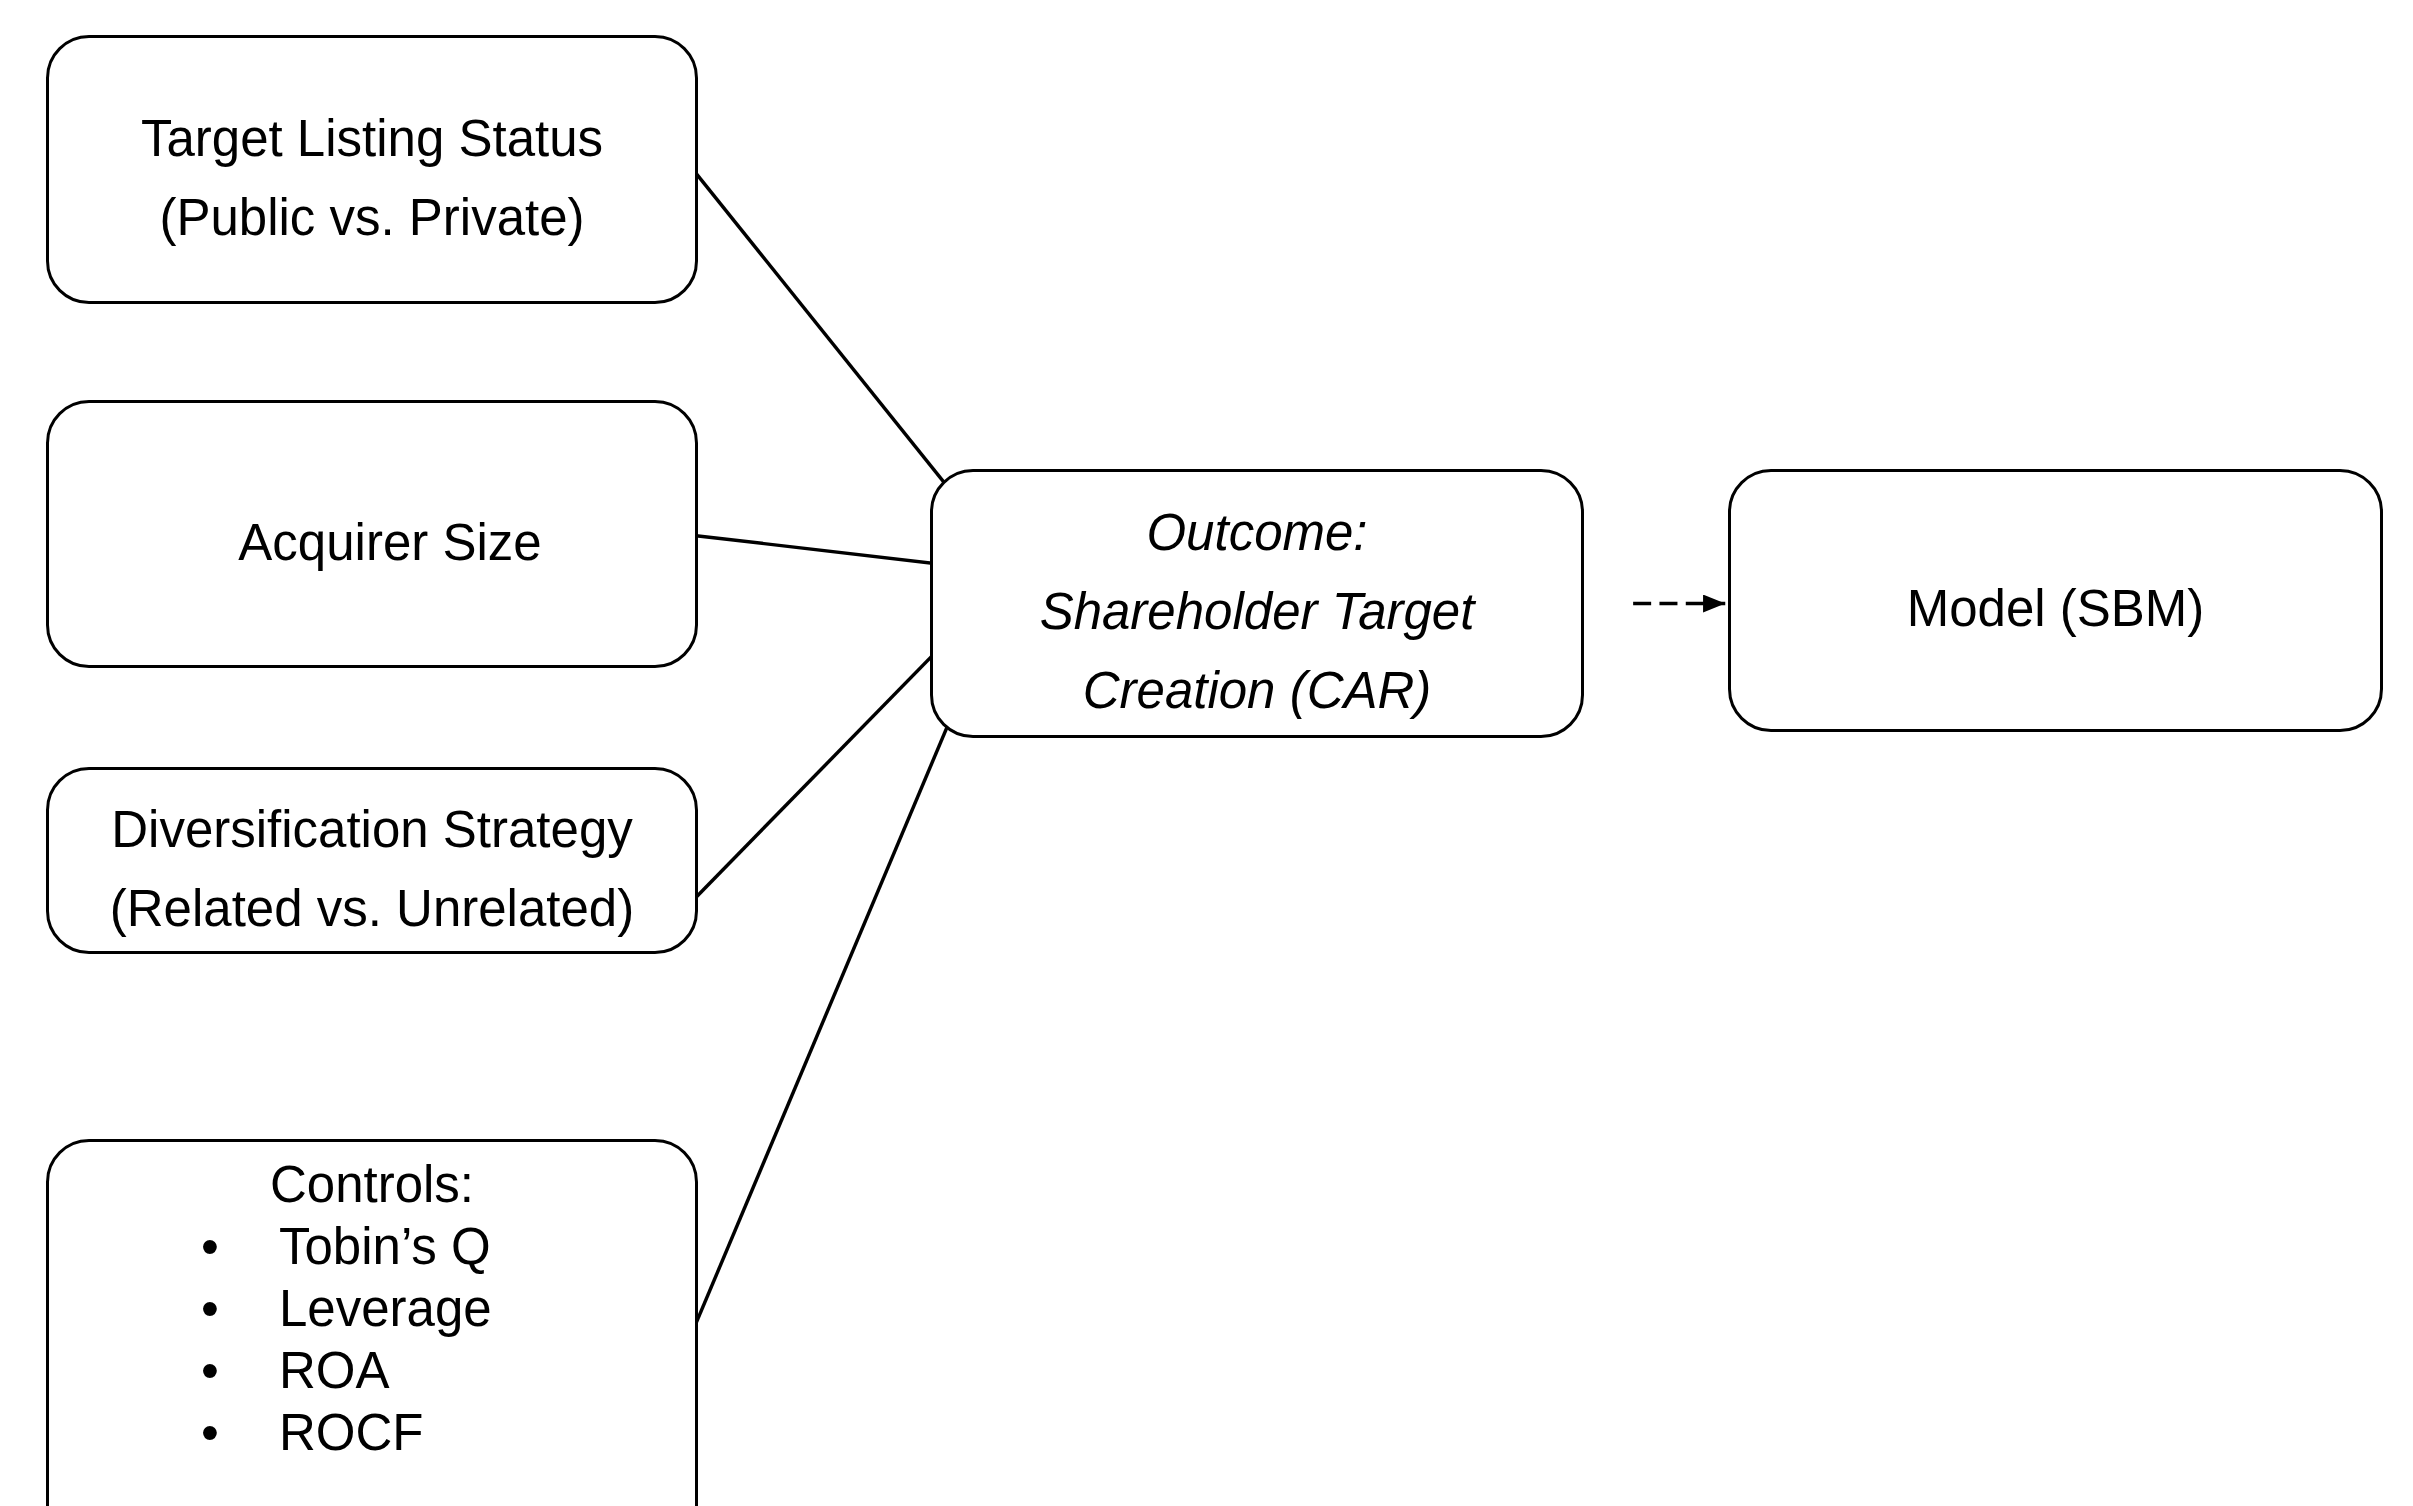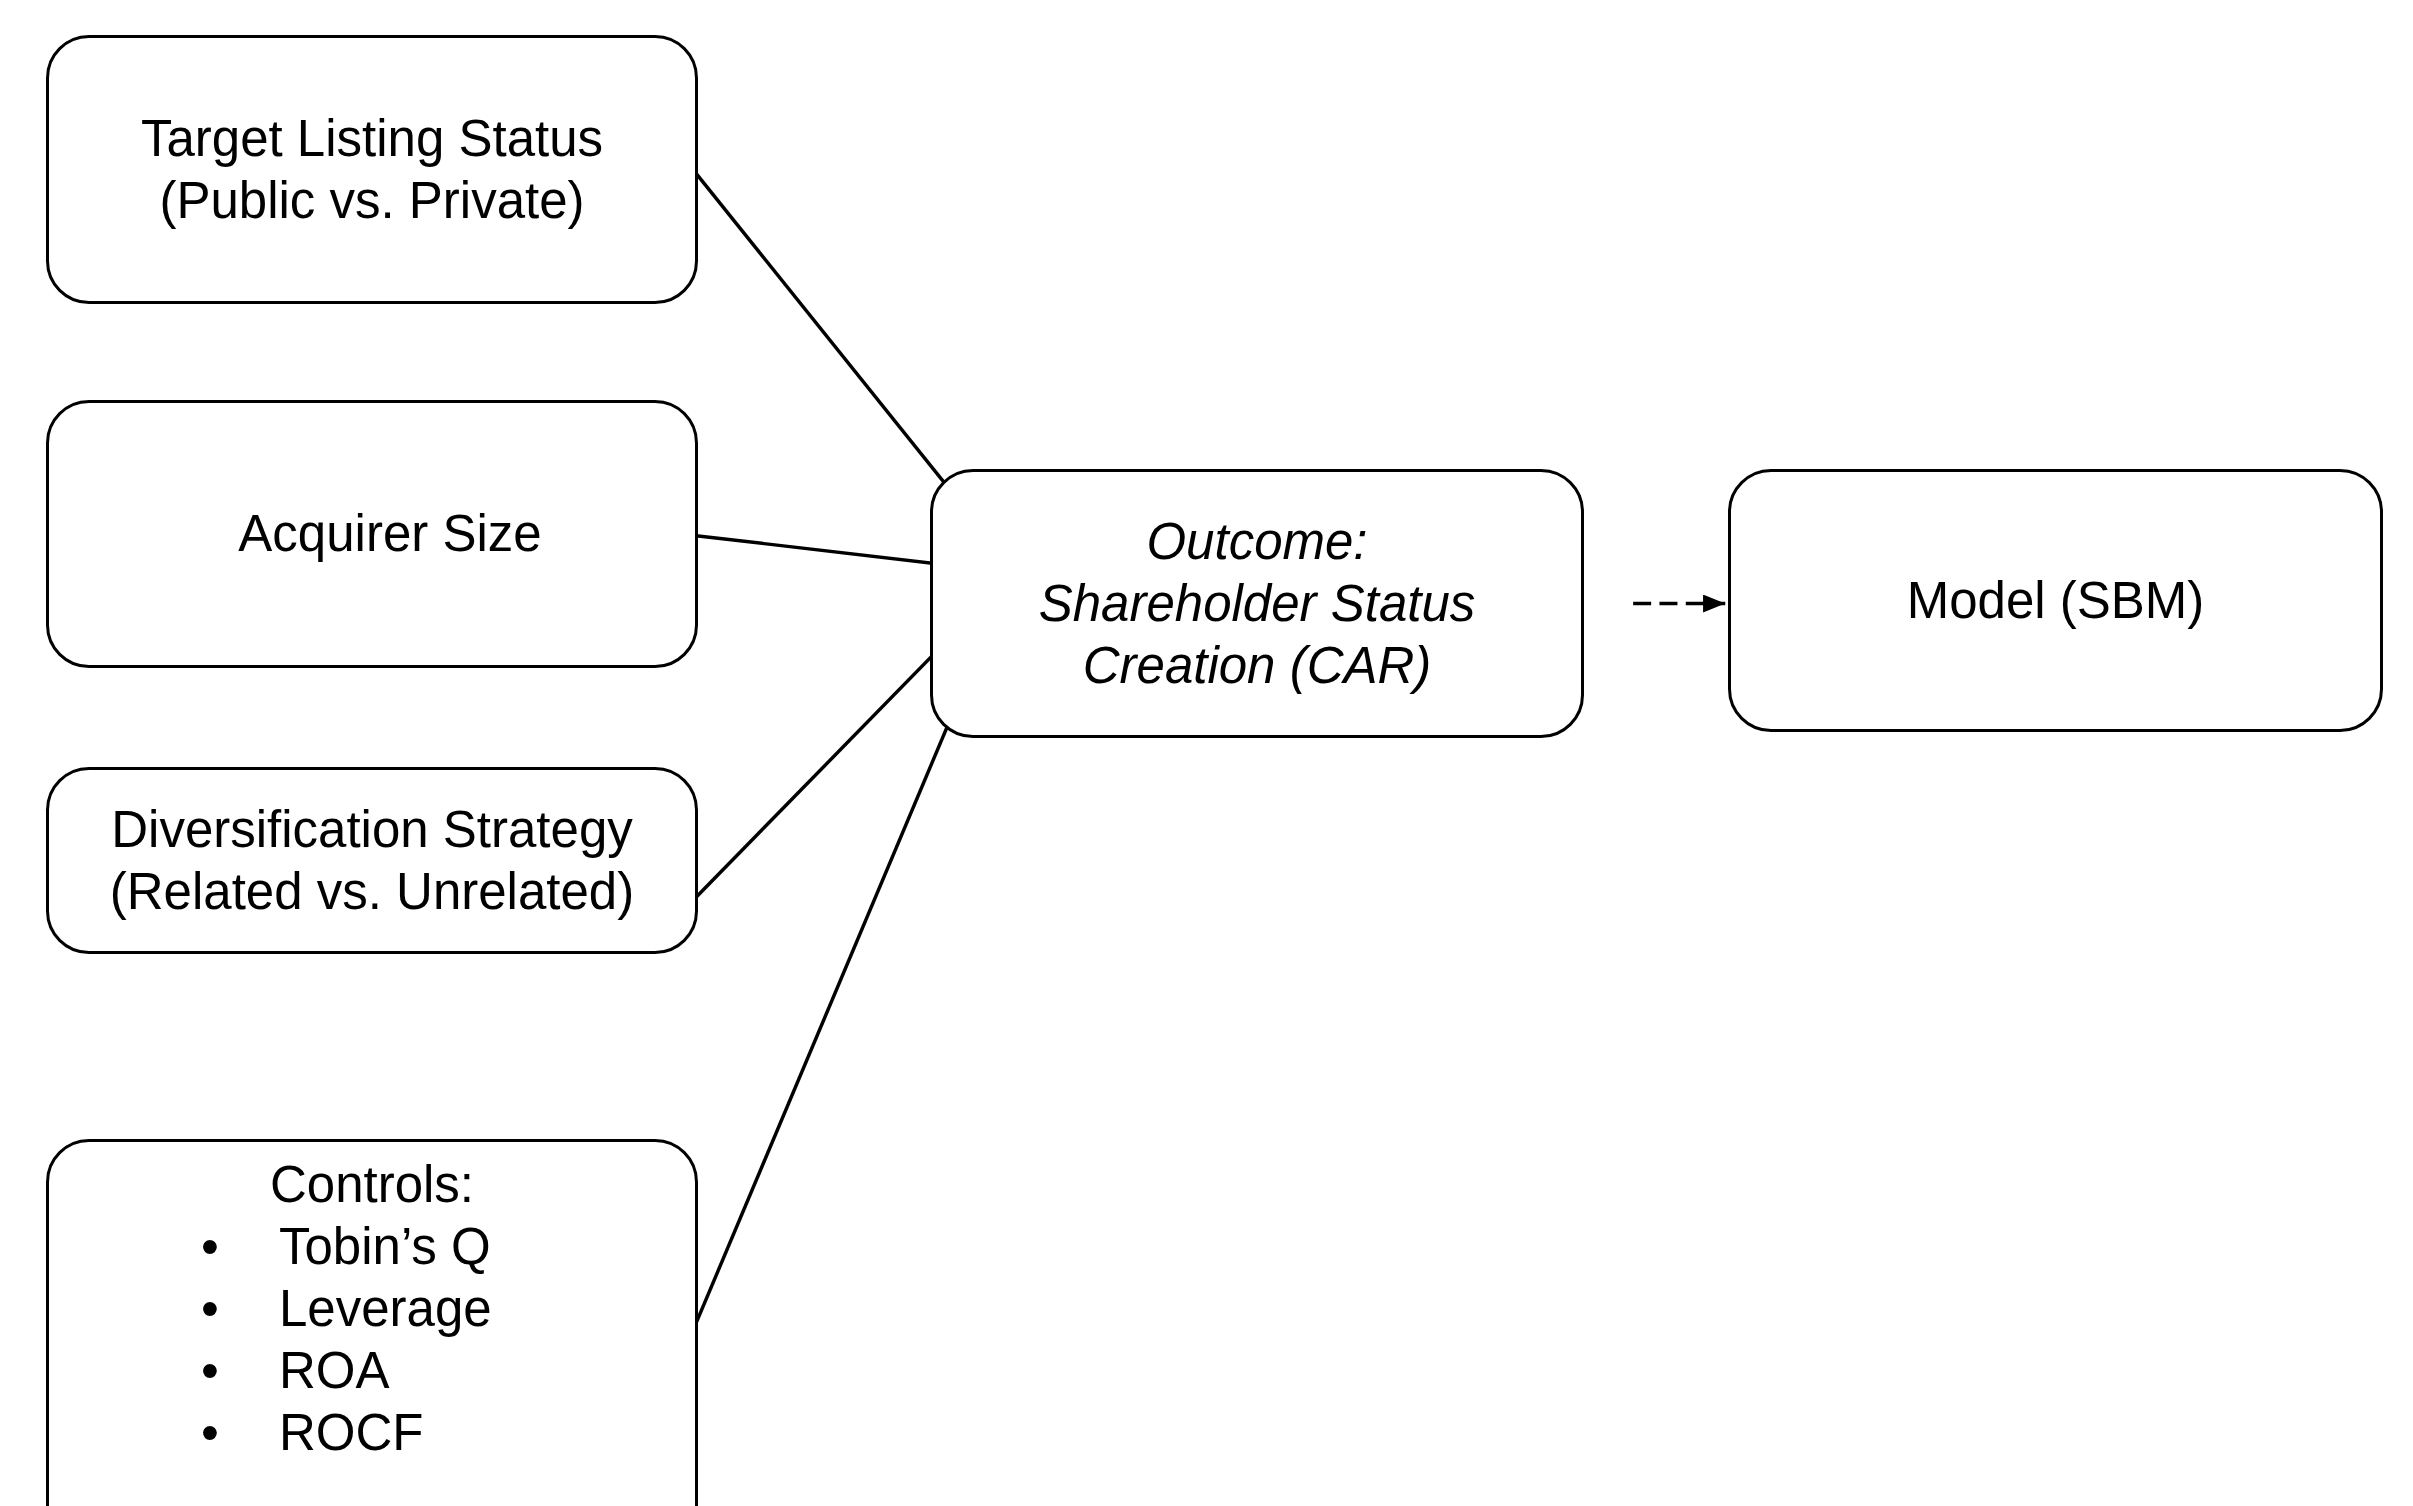--- a/index.html
+++ b/index.html
@@ -24,21 +24,21 @@
     background: #ffffff;
     display: flex;
     flex-direction: column;
     justify-content: center;
     align-items: center;
     text-align: center;
     font-size: 51px;
     line-height: 62px;
     letter-spacing: 0px;
   }
-  .tline { width: 100%; }
+  .tline { width: 100%; margin-top: 17px; }
   #box-target   { left: 46px;   top: 35px;   width: 652px; height: 269px; }
   #box-acquirer { left: 46px;   top: 400px;  width: 652px; height: 268px; padding-left: 36px; }
   #box-divers   { left: 46px;   top: 767px; width: 652px; height: 187px; }
   #box-controls {
     left: 46px; top: 1139px; width: 652px; height: 416px;
     justify-content: flex-start;
     padding-top: 11.8px;
     align-items: stretch;
   }
   #box-outcome  { left: 930px; top: 469px;  width: 654px; height: 269px; font-style: italic; }
@@ -108,21 +108,21 @@
       </div>
       <div class="citem">
         <span class="bullet">•</span>
         <span>ROCF</span>
       </div>
     </div>
   </div>
 
   <div class="box" id="box-outcome">
     <div class="tline">Outcome:</div>
-    <div class="tline">Shareholder Status</div>
+    <div class="tline">Shareholder Target</div>
     <div class="tline">Creation (CAR)</div>
   </div>
 
   <div class="box" id="box-sbm">
     <div class="tline">Model (SBM)</div>
   </div>
 
 </div>
 
 

